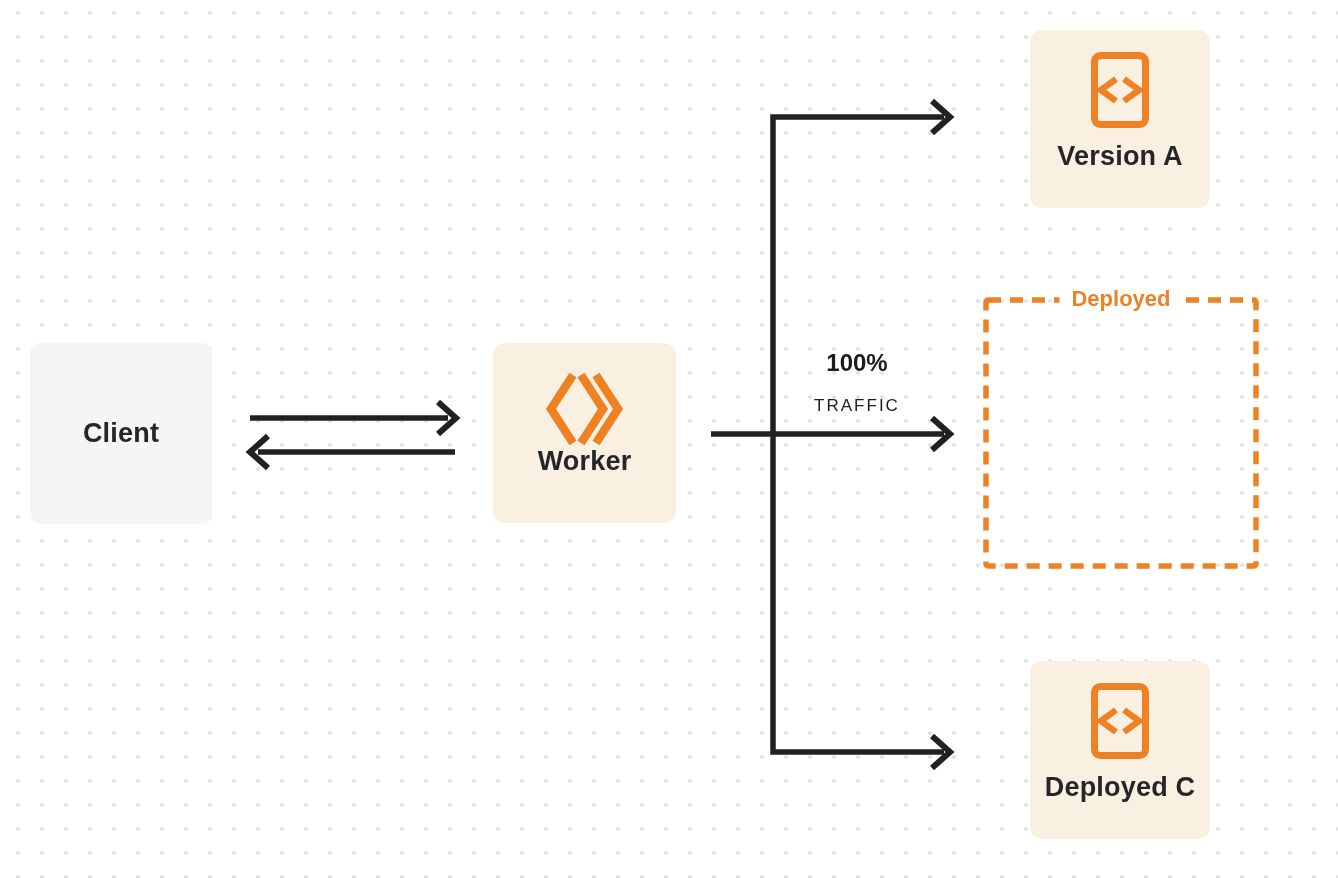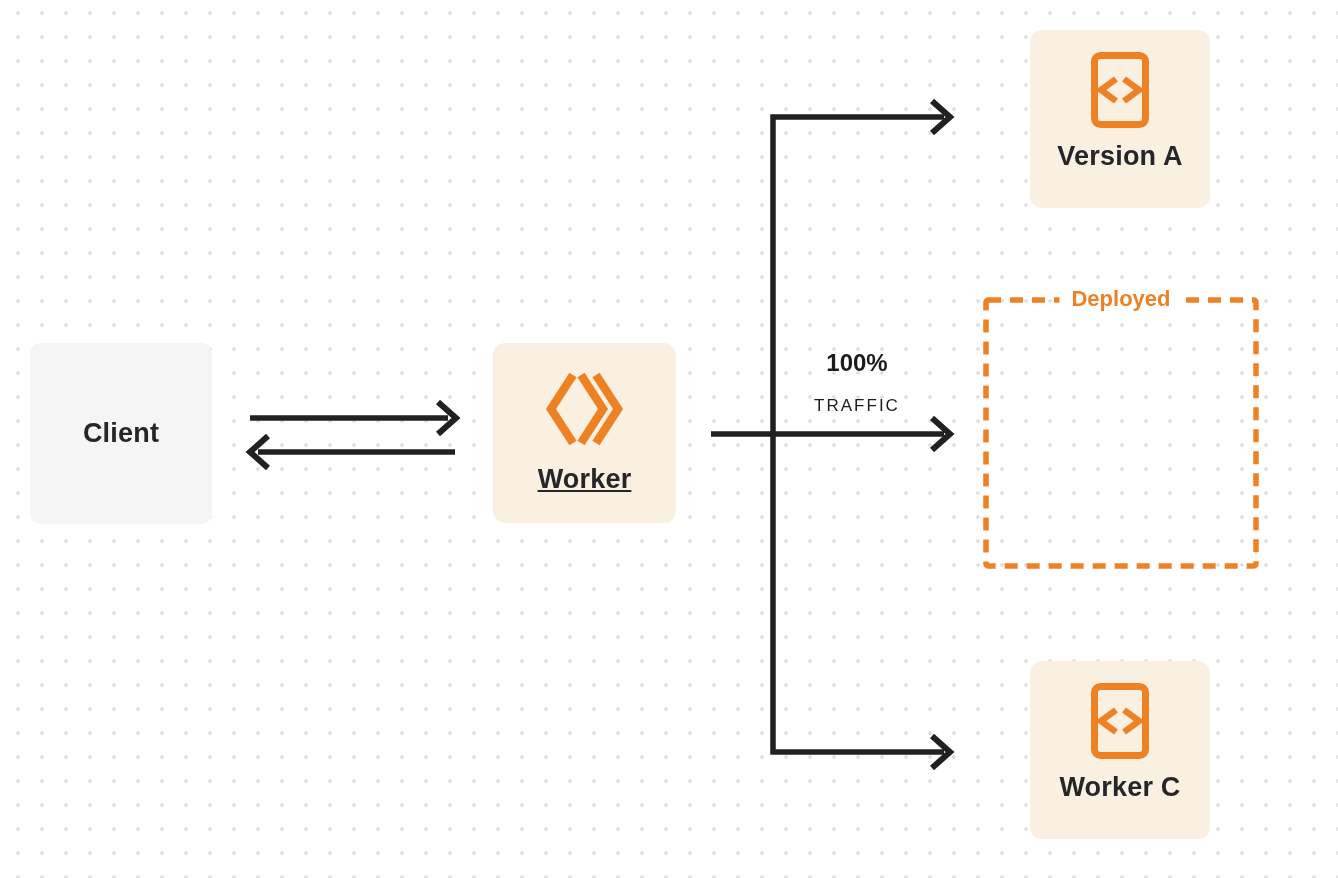--- a/index.html
+++ b/index.html
@@ -26,21 +26,21 @@
   #client-node{
     left:30px;top:343px;width:182px;height:181px;
     background:var(--box-gray,#f5f5f6);
     justify-content:center;border-radius:10px;
   }
   #worker-node{
     left:493px;top:343px;width:183px;height:180px;
     background:var(--box-cream,#faf0e2);
     padding-top:29px;box-sizing:border-box;
   }
-  #worker-node .node-label{margin-top:18px;text-decoration:underline;}
+  #worker-node .node-label{}
   .version-node{
     width:180px;height:178px;
     background:var(--box-cream,#faf0e2);
     padding-top:22px;box-sizing:border-box;
   }
   .version-node .node-label{margin-top:13px;}
   #version-a-node{left:1030px;top:30px;}
   #version-b-node{left:1030px;top:345px;width:178px;}
   #version-c-node{left:1030px;top:661px;}
   .icon-svg{overflow:visible;display:block;}
@@ -120,21 +120,21 @@
 
 
   <div class="node version-node" id="version-c-node">
     <svg class="icon-svg" width="58" height="76" viewBox="0 0 58 76">
       <rect x="3.5" y="3.5" width="51" height="69" rx="6" fill="none" stroke="#ee8123" stroke-width="7"></rect>
       <g stroke="#ee8123" stroke-width="6.5" fill="none" stroke-linecap="butt" stroke-linejoin="miter">
         <path d="M 25,27 L 10,38 L 25,49"></path>
         <path d="M 33,27 L 48,38 L 33,49"></path>
       </g>
     </svg>
-    <div class="node-label">Worker C</div>
+    <div class="node-label">Deployed C</div>
   </div>
 
   <div class="traffic-label">
     <div class="traffic-percent">100%</div>
     <div class="traffic-word">TRAFFIC</div>
   </div>
 
 </div>
 
 </body></html>

